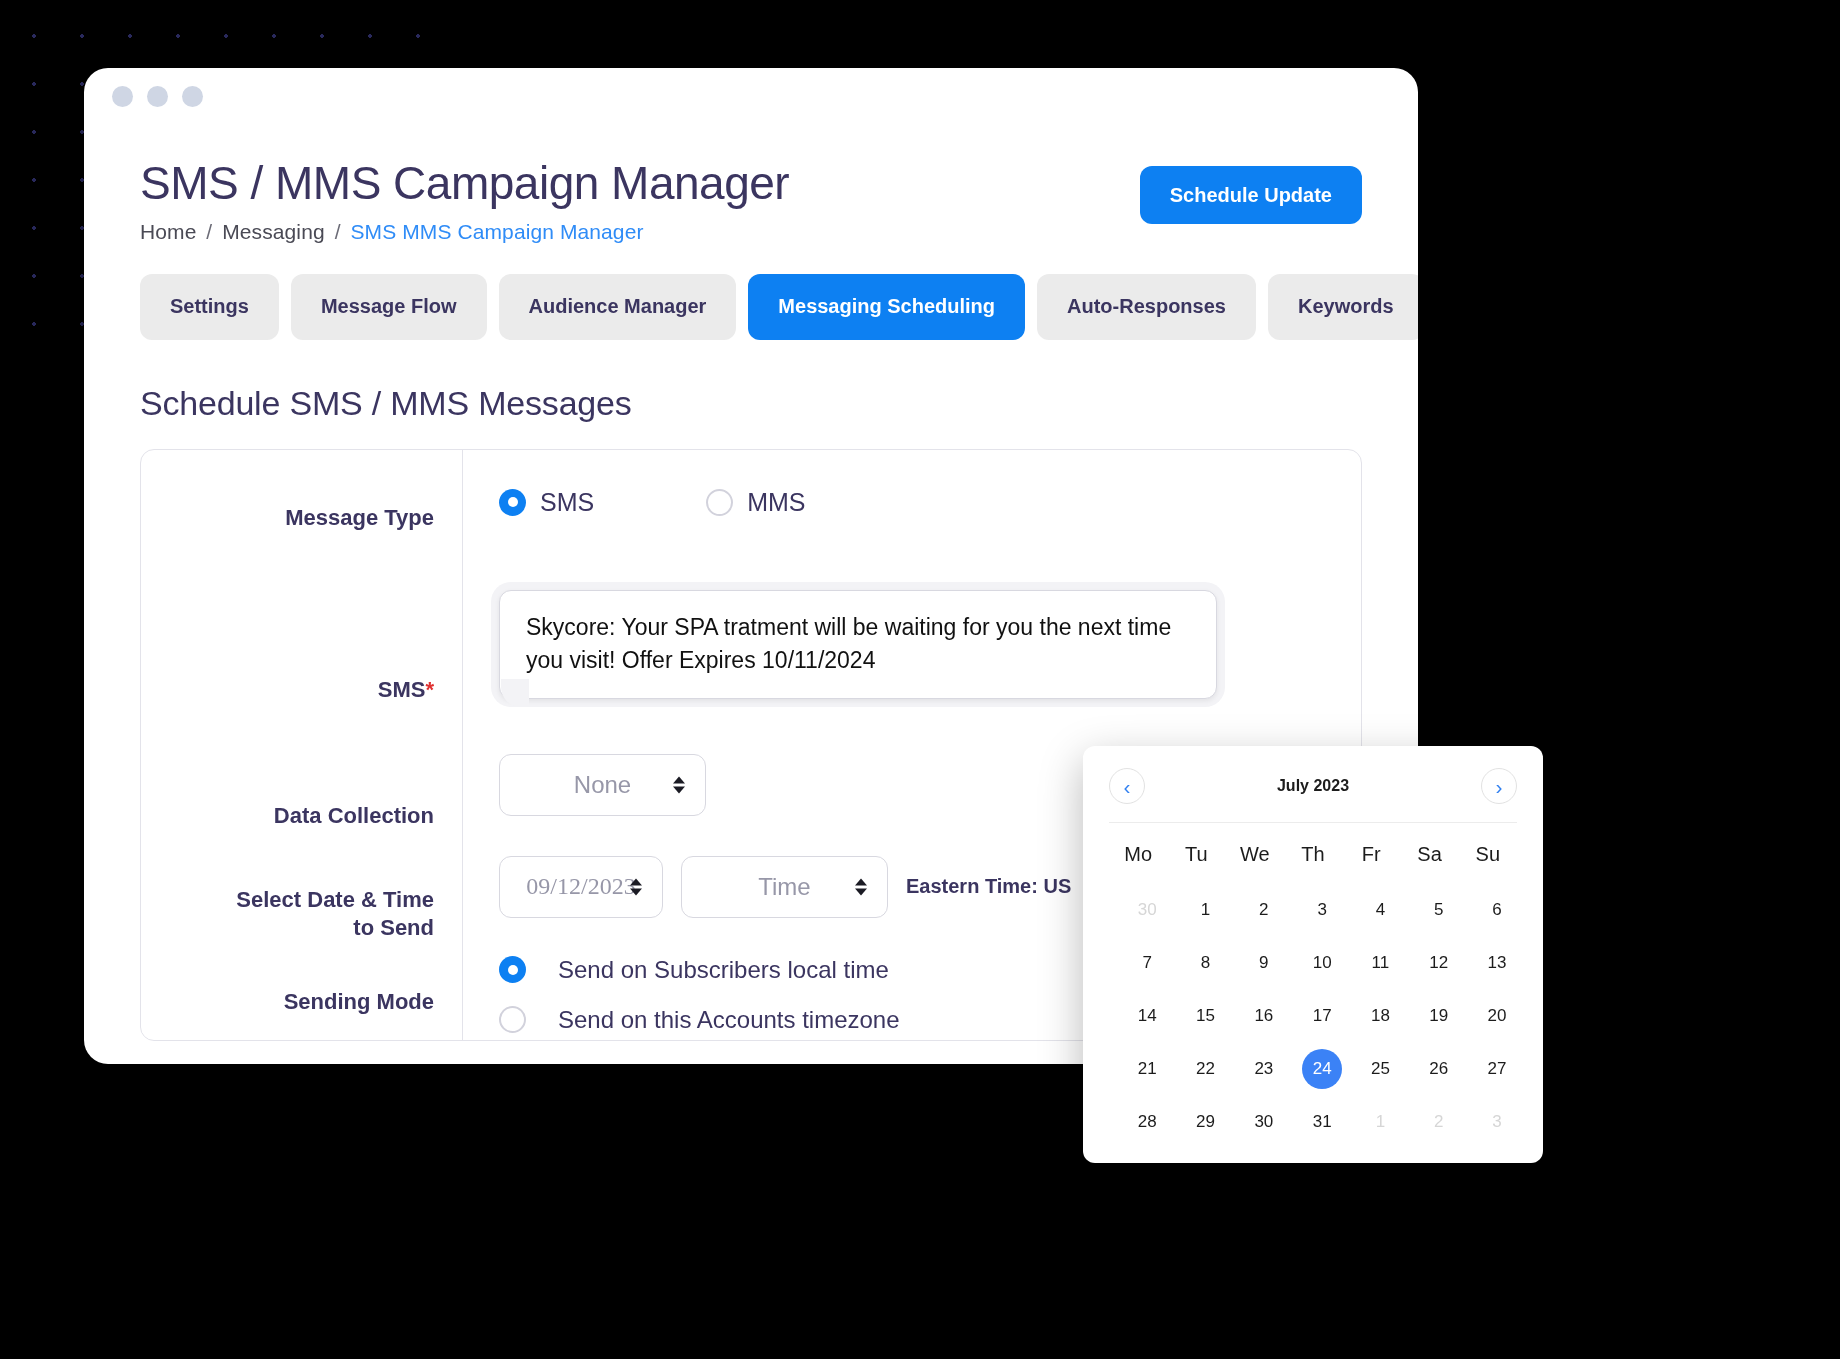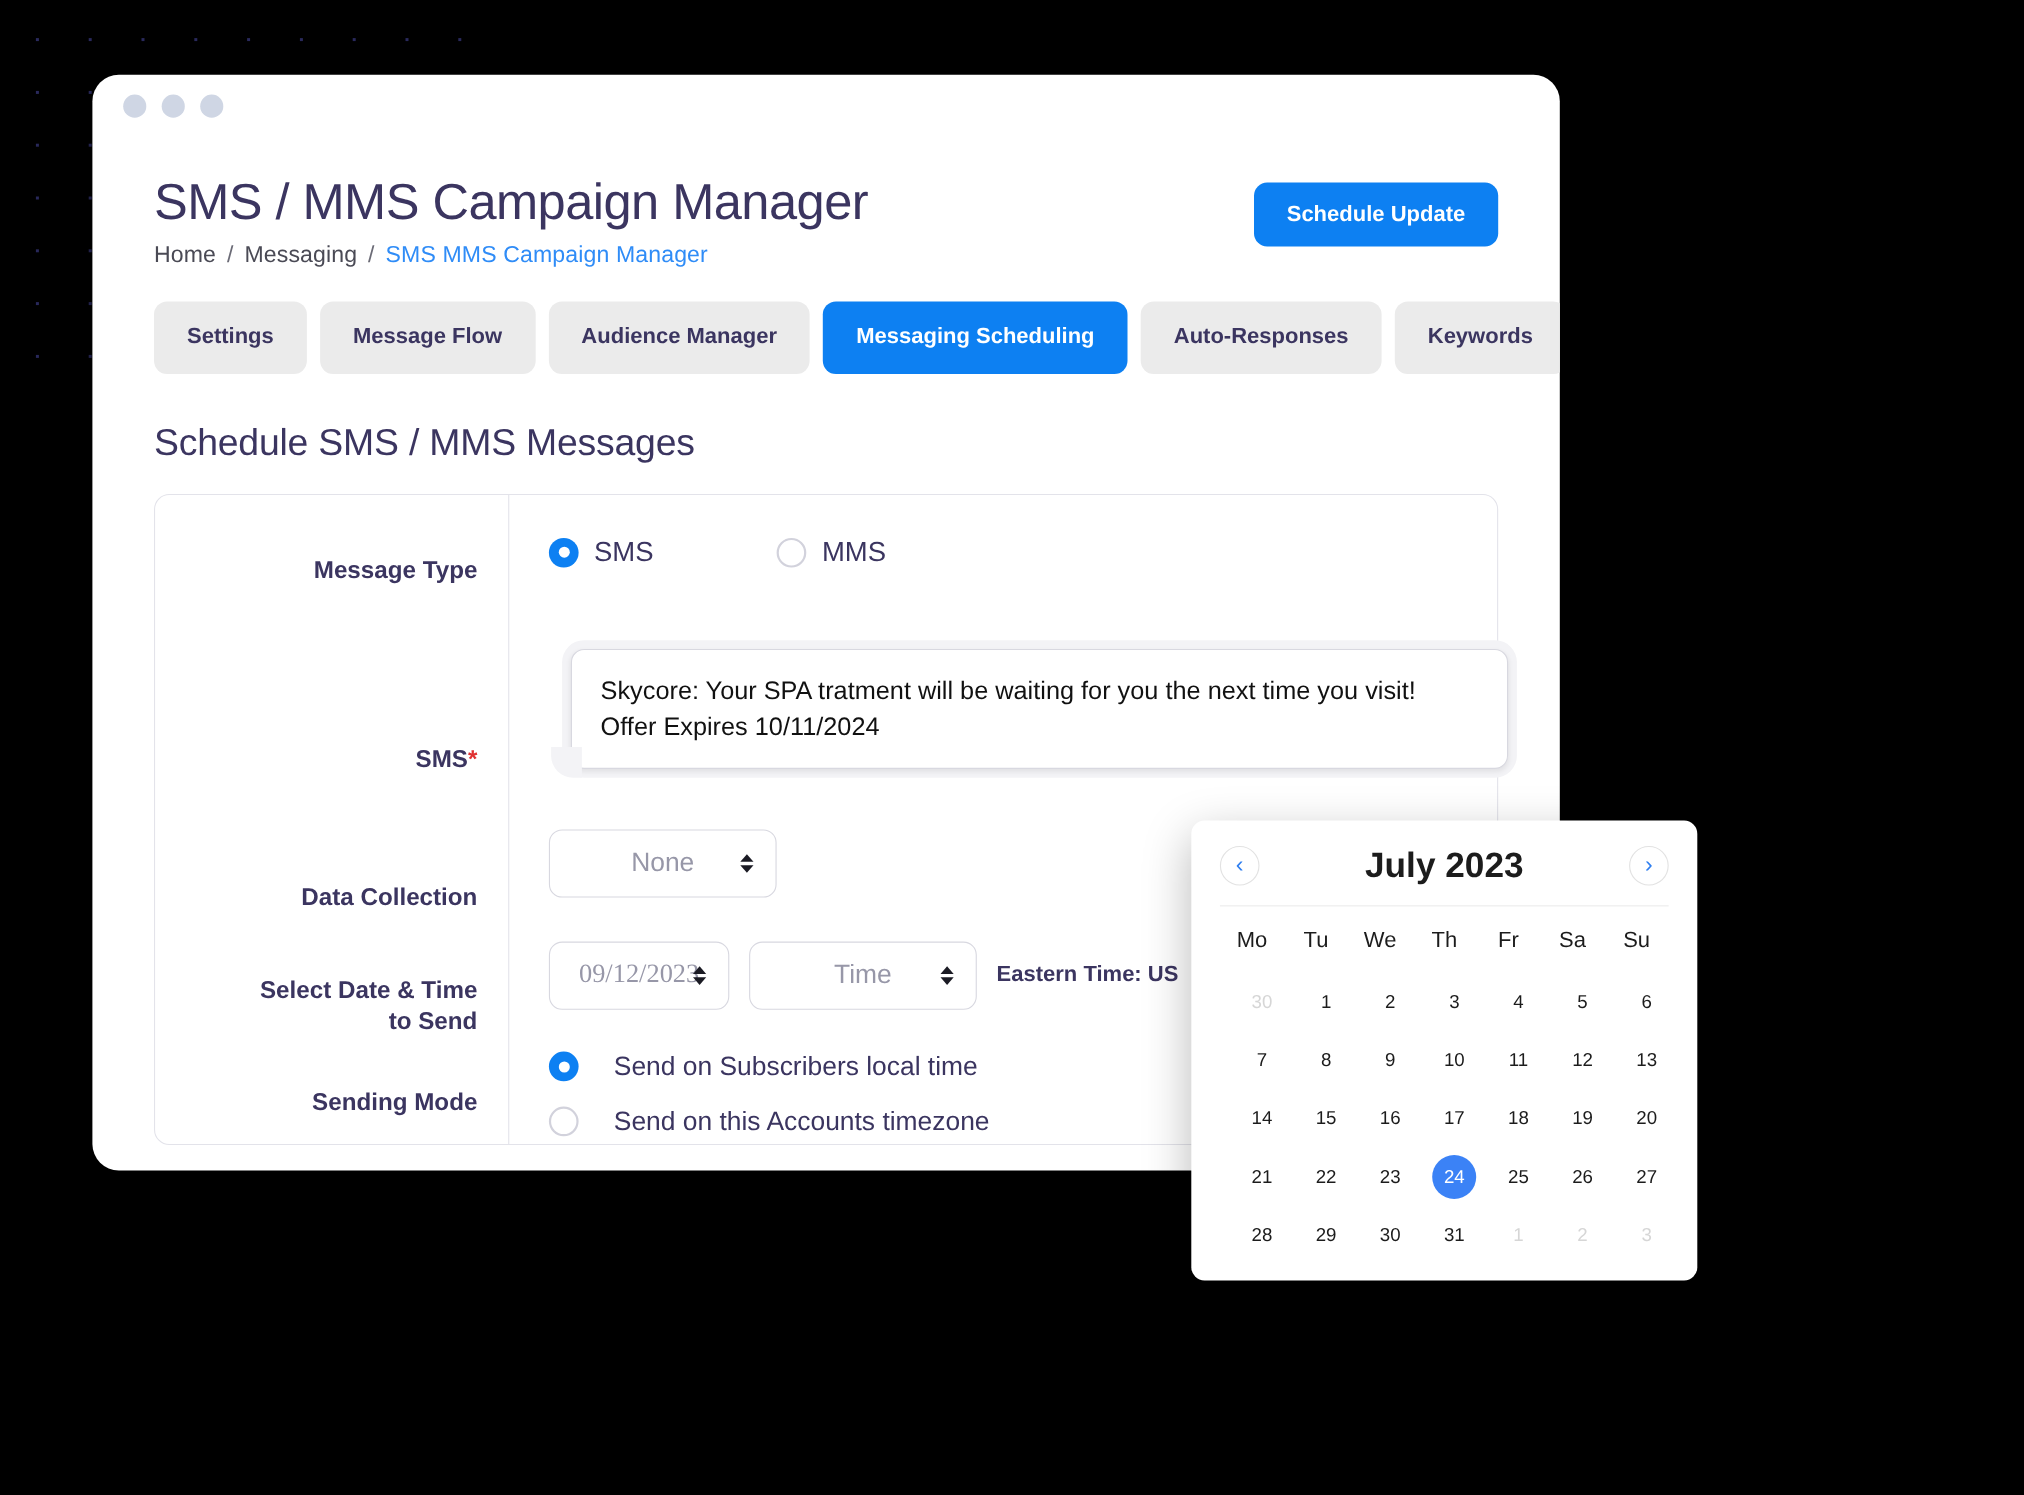--- a/index.html
+++ b/index.html
@@ -208,31 +208,30 @@
   }
   .radio-label {
     font-size: 25px;
     color: #3b3560;
   }
   .radio-label.small { font-size: 24px; }
 
   
   .bubble-wrap { position: relative; padding-top: 16px; }
   .bubble {
-    width: 852px;
+    width: 718px;
     min-height: 104px;
     border: 1px solid #d8d8e0;
     border-radius: 12px;
     background: #ffffff;
     box-shadow: 0 2px 5px rgba(0,0,0,0.07), 0 0 0 8px #f3f3f6;
     padding: 20px 26px;
     font-size: 23px;
     line-height: 1.46;
     color: #111111;
-    margin-left: 20px;
   }
   .bubble-tail {
     position: absolute;
     left: 2px;
     bottom: -8px;
     width: 28px;
     height: 28px;
     background: #f3f3f6;
     border-bottom-left-radius: 20px;
   }
@@ -315,21 +314,21 @@
     color: #2f7ff0;
     font-size: 21px;
     line-height: 1;
     display: flex;
     align-items: center;
     justify-content: center;
     cursor: pointer;
     font-family: "Liberation Sans", sans-serif;
   }
   .cal-title {
-    font-size: 32px;
+    font-size: 16px;
     font-weight: bold;
     color: #1c1c1c;
   }
   .cal-grid {
     display: grid;
     grid-template-columns: repeat(7, 1fr);
     row-gap: 6px;
     margin-top: 14px;
   }
   .cal-dow {

